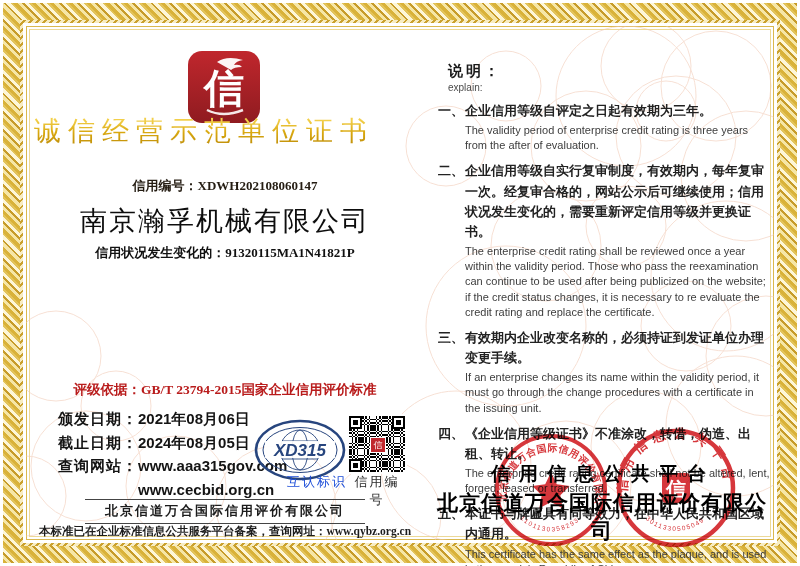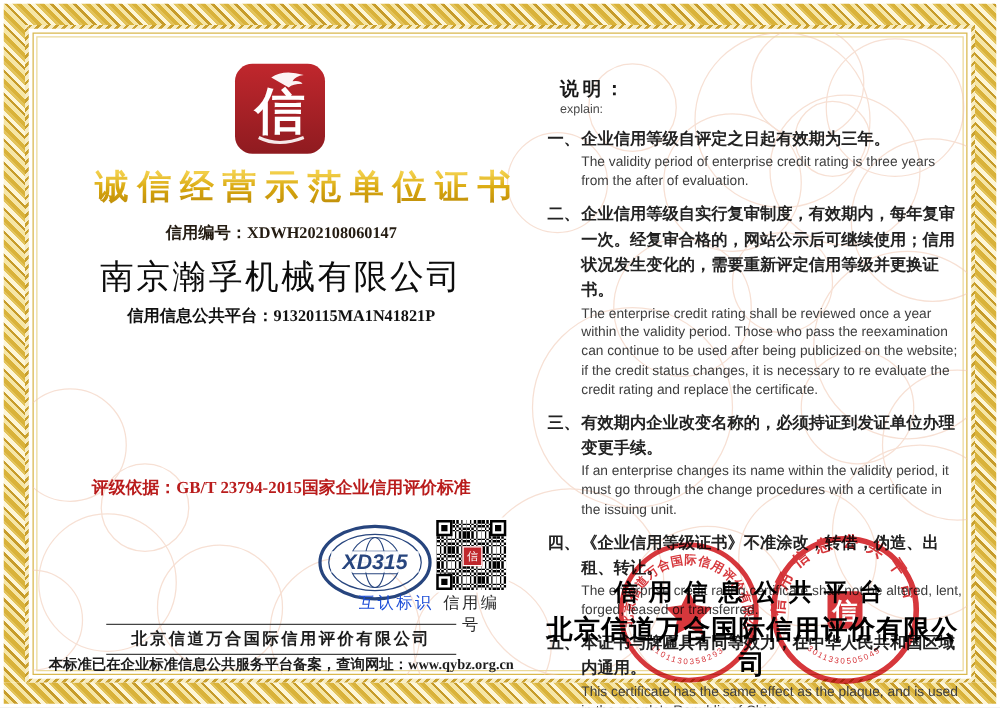--- a/index.html
+++ b/index.html
@@ -9,22 +9,22 @@
   .frame-band{position:absolute;inset:3px;border:17px solid transparent;
     border-image:repeating-linear-gradient(45deg,#d9b23a 0 3px,#f6e6a6 3px 6px,#c79c2a 6px 8px,#fdf6d8 8px 11px,#e3c35a 11px 13px) 17;}
   .frame-band2{position:absolute;inset:20px;border:3px solid transparent;
     border-image:repeating-linear-gradient(-45deg,#caa12e 0 2px,#f7ecc2 2px 5px) 3;}
   .frame-line{position:absolute;inset:26px;border:1.5px solid #d9b84e;}
   .frame-line2{position:absolute;inset:29px;border:1px solid #ecd998;}
   
   .guilloche{position:absolute;inset:26px;z-index:0;pointer-events:none;}
   
   .logo{position:absolute;left:187px;top:50px;width:74px;height:74px;z-index:2;}
-  .title{position:absolute;left:34px;top:131px;width:382px;text-align:right;z-index:2;
-    font-family:"Liberation Sans",sans-serif;font-weight:bold;font-size:27px;letter-spacing:7px;
+  .title{position:absolute;left:34px;top:113px;width:382px;text-align:left;z-index:2;
+    font-family:"Liberation Sans",sans-serif;font-weight:normal;font-size:27px;letter-spacing:7px;
     background:linear-gradient(#f2cf4a 20%,#d8a70e 55%,#b8880a);-webkit-background-clip:text;background-clip:text;color:transparent;
     text-shadow:0 0 0 rgba(0,0,0,0);}
   .credit-no{position:absolute;left:34px;top:177px;width:382px;text-align:center;z-index:2;
     font-family:"Liberation Serif",serif;font-weight:bold;font-size:13px;color:#241c12;}
   .company{position:absolute;left:34px;top:203px;width:382px;text-align:center;z-index:2;
     font-family:"Liberation Serif",serif;font-weight:normal;font-size:27px;color:#0d0d0d;letter-spacing:2px;}
   .uscc{position:absolute;left:34px;top:244px;width:382px;text-align:center;z-index:2;
     font-family:"Liberation Serif",serif;font-weight:bold;font-size:13px;color:#111;}
   .body-para{position:absolute;left:42px;top:268px;width:370px;z-index:2;text-align:justify;text-indent:2em;
     font-family:"Liberation Serif",serif;font-weight:bold;font-size:14.5px;line-height:1.55;color:#0d0d0d;}
@@ -122,23 +122,41 @@
       </defs>
     <rect x="1" y="1" width="72" height="72" rx="14" fill="url(#lg)"></rect>
     <text x="37" y="52" text-anchor="middle" font-family="Liberation Serif,serif" font-weight="bold" font-size="40" fill="#fff">信</text>
     <path d="M30 12 q10 -7 26 -2 q-7 1 -9 5 q6 -1 8 2 q-8 0 -11 3" fill="#fff" opacity="0.95"></path>
     <path d="M20 60 q16 8 36 0" stroke="#fff" stroke-width="2.5" fill="none" opacity="0.9"></path>
   </svg>
 
   <div class="title">诚信经营示范单位证书</div>
   <div class="credit-no"><span>信用编号：</span><span>XDWH202108060147</span></div>
   <div class="company">南京瀚孚机械有限公司</div>
-  <div class="uscc"><span>信用信息公共平台：</span><span>91320115MA1N41821P</span></div>
+  <div class="uscc"><span>信用状况发生变化的：</span><span>91320115MA1N41821P</span></div>
   <div class="basis">评级依据：GB/T 23794-2015国家企业信用评价标准</div>
 
+  <div class="info-rows">
+    <div class="info-row">
+      <span class="lbl">颁发日期：</span>
+      <span>2021年08月06日</span>
+    </div>
+    <div class="info-row">
+      <span class="lbl">截止日期：</span>
+      <span>2024年08月05日</span>
+    </div>
+    <div class="info-row">
+      <span class="lbl">查询网站：</span>
+      <span>www.aaa315gov.com</span>
+    </div>
+    <div class="info-row indent">
+      <span class="lbl">查询网站：</span>
+      <span>www.cecbid.org.cn</span>
+    </div>
+  </div>
 
   <svg class="badge" viewBox="0 0 94 62">
     <ellipse cx="47" cy="31" rx="44" ry="29" fill="none" stroke="#27457e" stroke-width="2.6"></ellipse>
     <ellipse cx="47" cy="31" rx="37" ry="22.5" fill="none" stroke="#27457e" stroke-width="1"></ellipse>
     <g stroke="#27457e" stroke-width="0.9" fill="none">
       <ellipse cx="47" cy="31" rx="20" ry="20"></ellipse>
       <ellipse cx="47" cy="31" rx="8" ry="20"></ellipse>
       <line x1="27" y1="31" x2="67" y2="31"></line>
       <line x1="29" y1="22" x2="65" y2="22"></line>
       <line x1="29" y1="40" x2="65" y2="40"></line>

